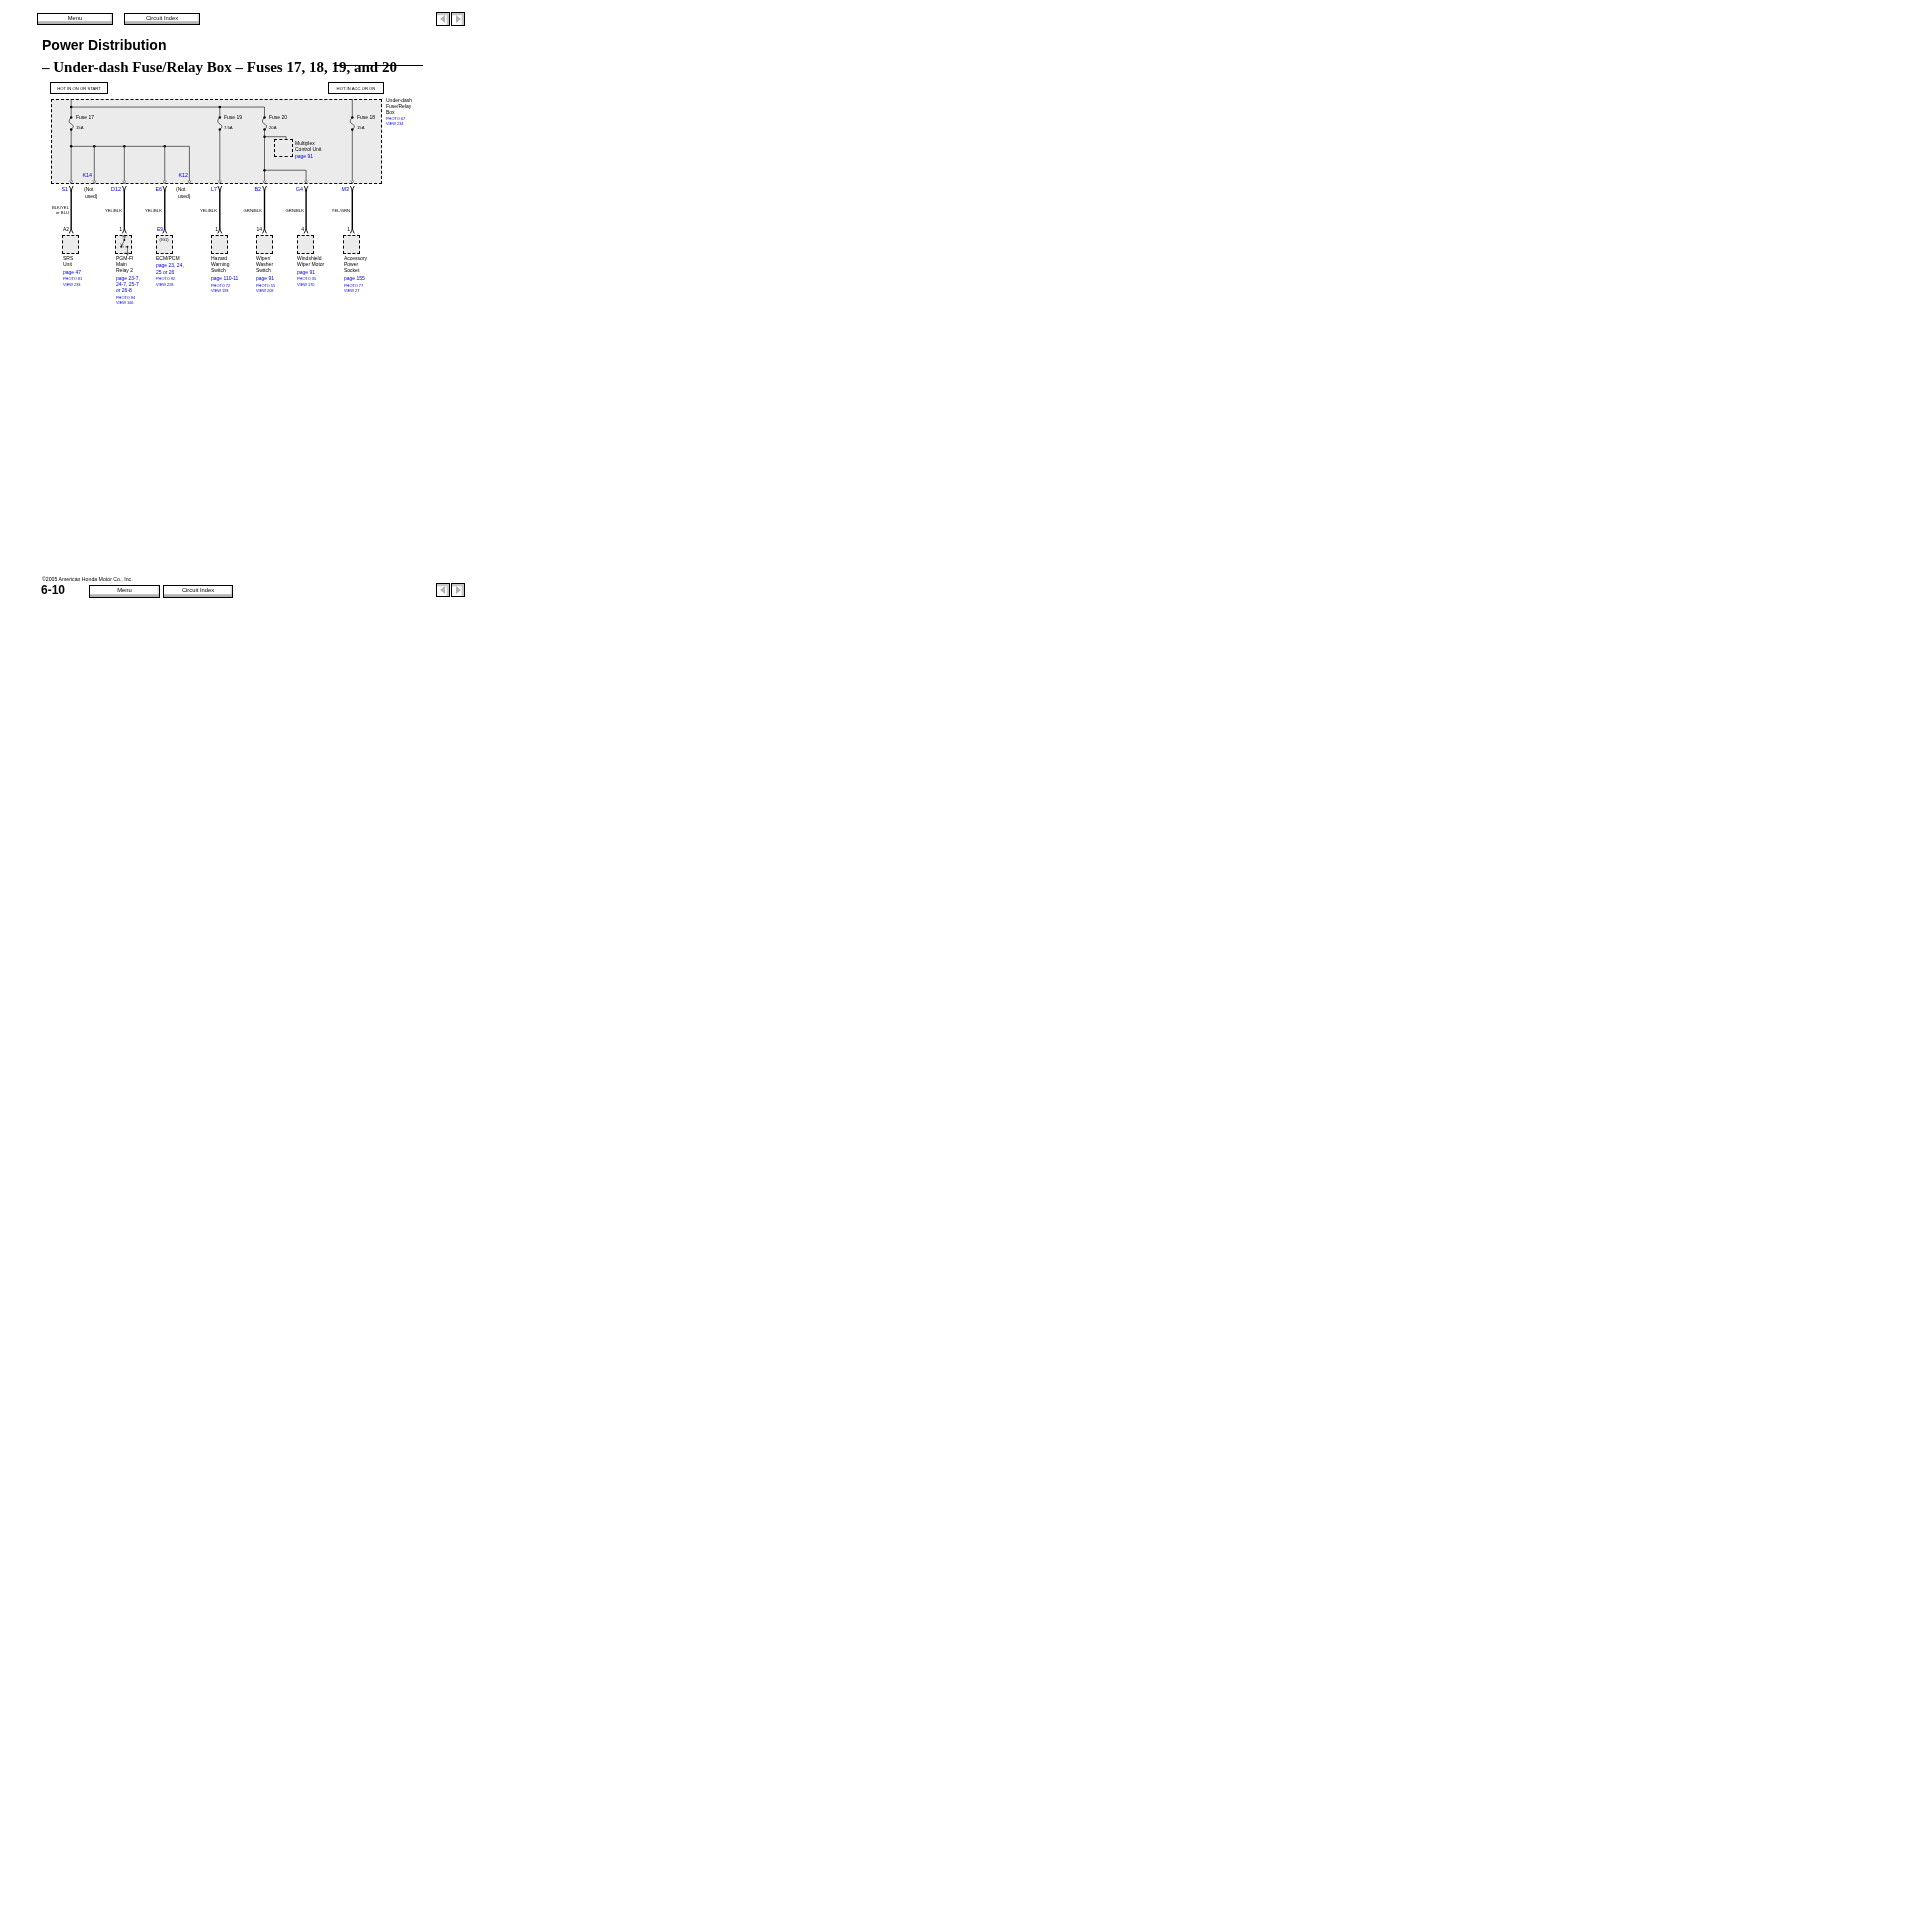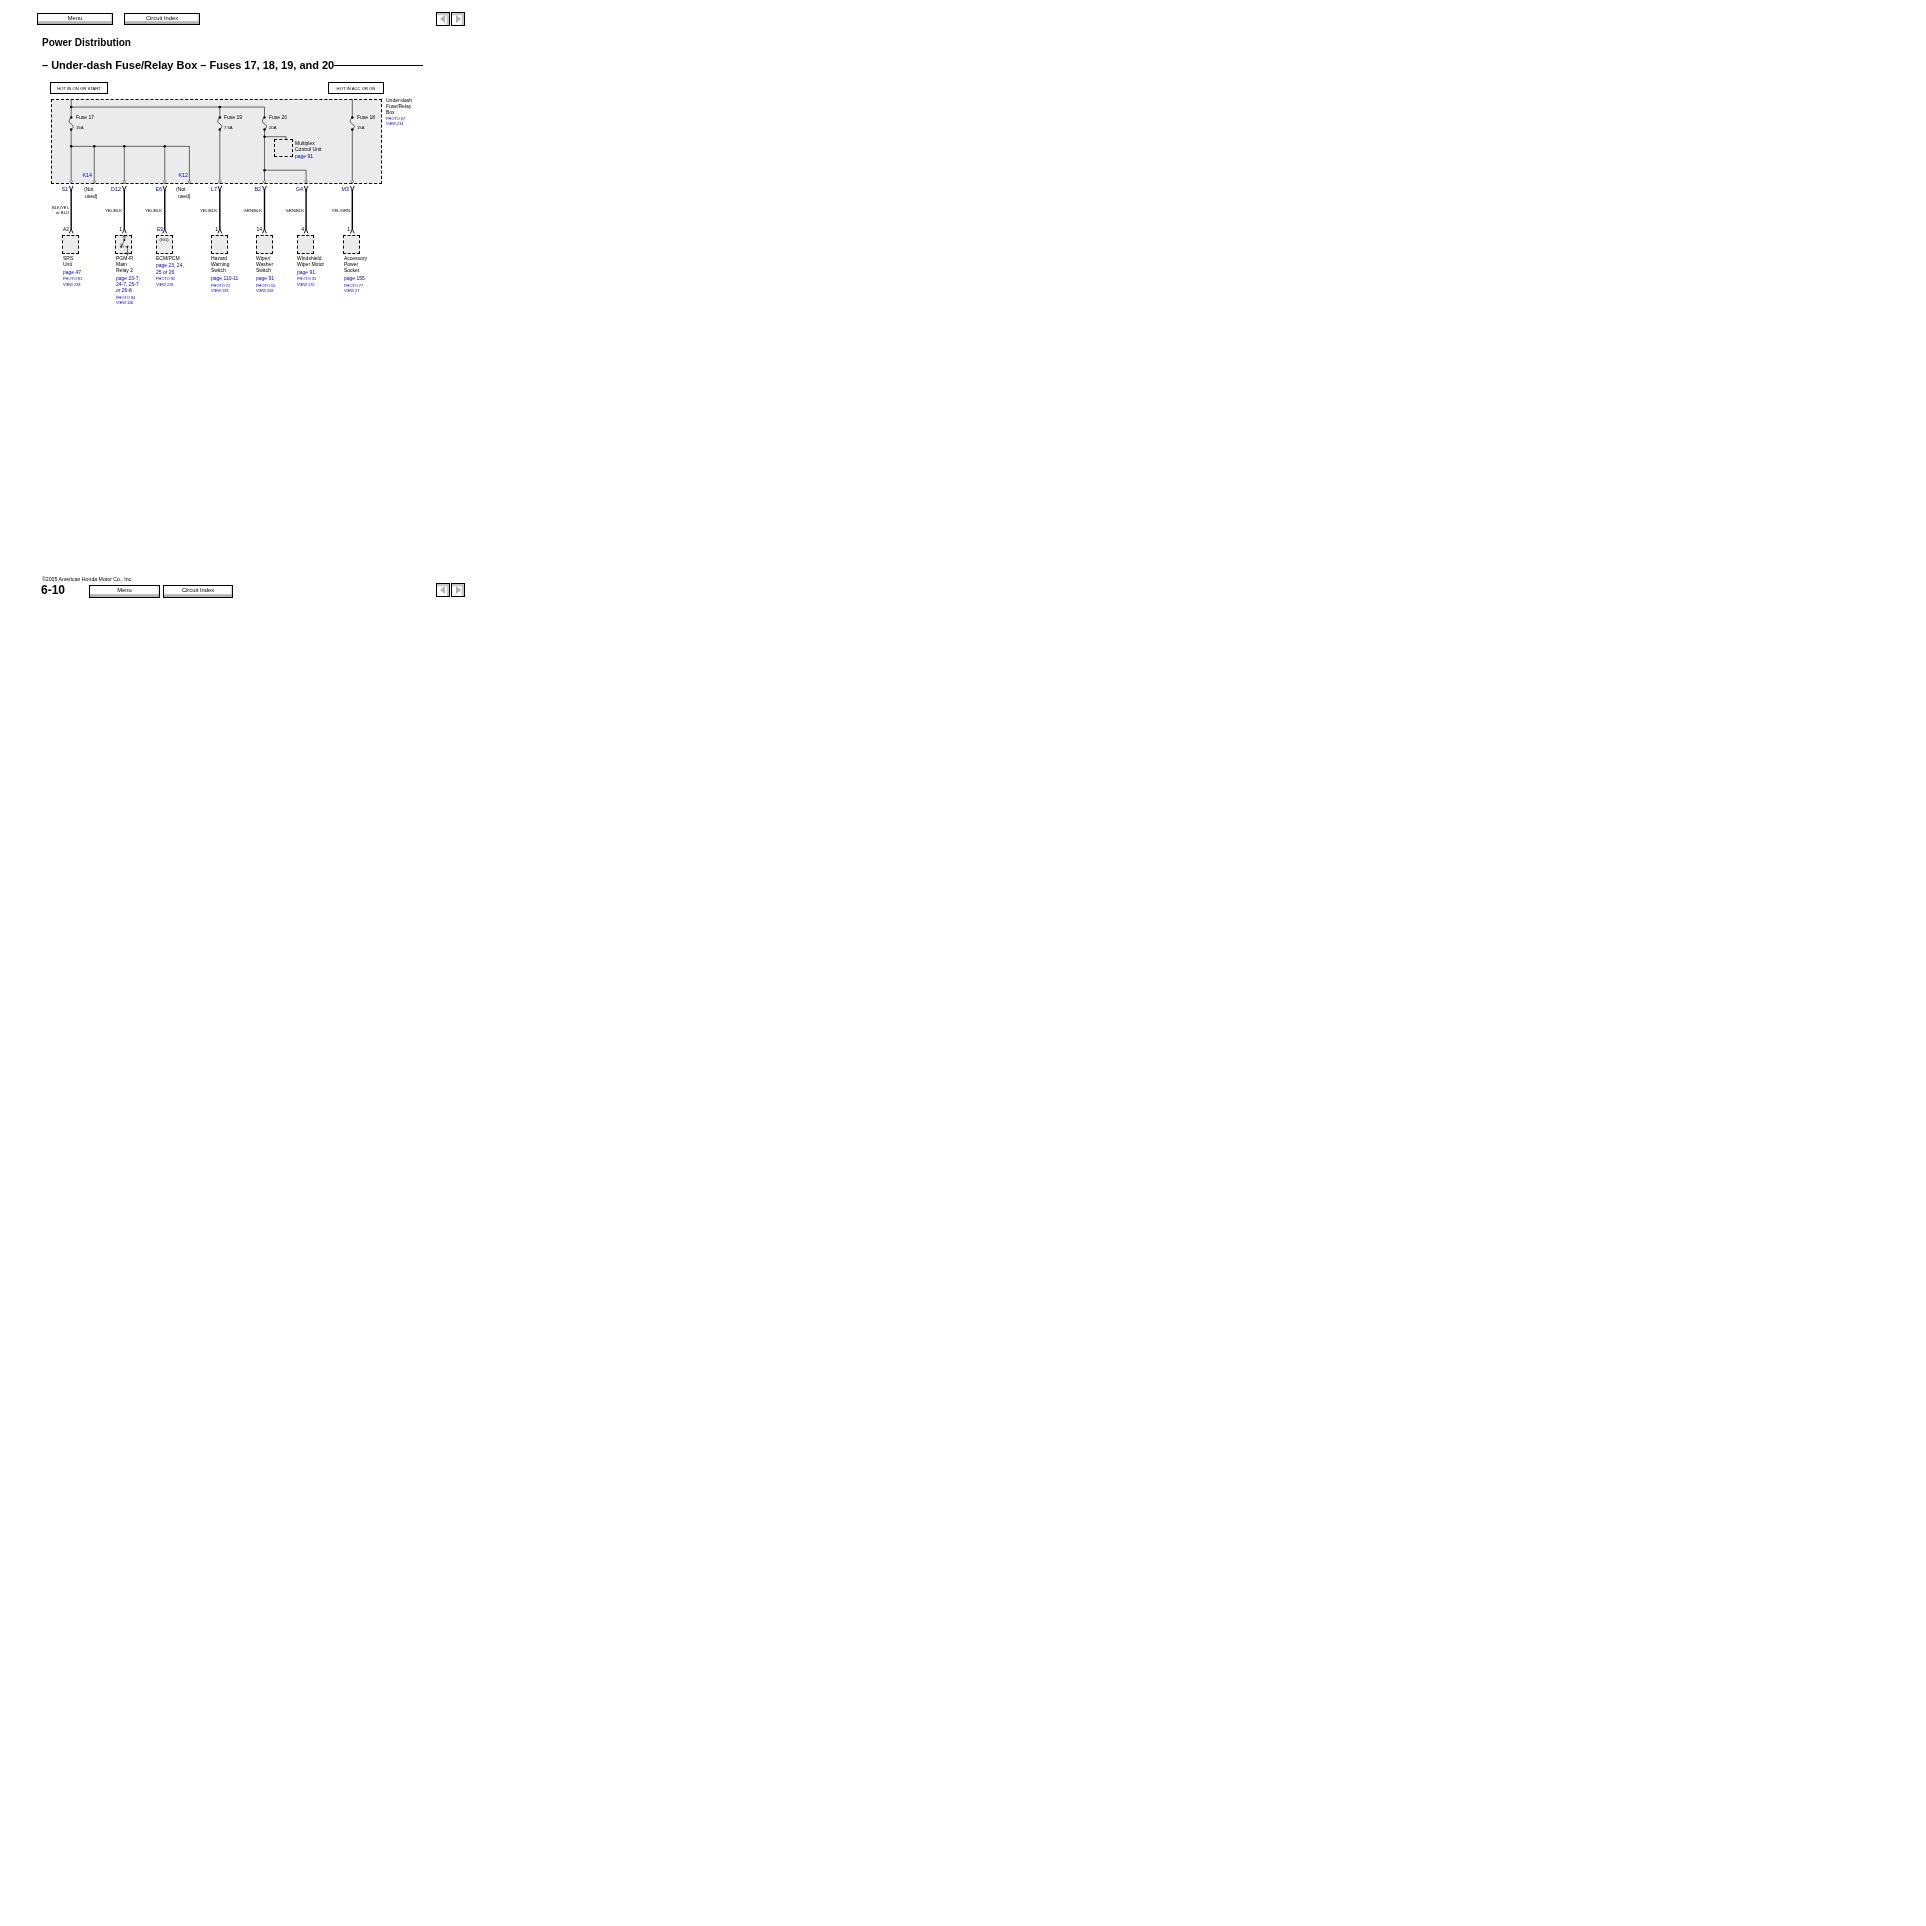--- a/index.html
+++ b/index.html
@@ -11,22 +11,22 @@
        display:flex;align-items:center;justify-content:center;
        font-size:5.8px;box-sizing:border-box;cursor:pointer;}
   .btn span{position:relative;top:-1.2px;}
   .arrow-btn{position:absolute;width:14.3px;height:14.3px;border:1.5px solid #000;background:#fff;
        box-shadow:inset -2.3px 2.3px 0 0 #c8c8c8;box-sizing:border-box;
        display:flex;align-items:center;justify-content:center;cursor:pointer;}
   .tri-left{width:0;height:0;border-top:4.2px solid transparent;border-bottom:4.2px solid transparent;
        border-right:5.8px solid #b2b2b2;margin-right:1.2px;}
   .tri-right{width:0;height:0;border-top:4.2px solid transparent;border-bottom:4.2px solid transparent;
        border-left:5.8px solid #b2b2b2;margin-left:1.2px;}
-  .title{position:absolute;left:42px;top:37px;font-size:10px;font-weight:bold;letter-spacing:0px;}
-  .subtitle{position:absolute;left:42px;top:59px;font-size:11px;font-weight:bold;}
+  .title{position:absolute;left:42px;top:37px;font-size:14px;font-weight:bold;letter-spacing:0px;}
+  .subtitle{position:absolute;left:42px;top:59px;font-size:15px;font-weight:bold;font-family:Liberation Serif, serif;}
   .rule{position:absolute;background:#000;}
   .hotbox{position:absolute;border:1.2px solid #000;background:#fff;box-sizing:border-box;
        display:flex;align-items:center;justify-content:center;font-size:4.2px;}
   .fusebox{position:absolute;left:51px;top:99px;width:331px;height:85px;
        border:1.5px dashed #000;background:#ebebeb;box-sizing:border-box;}
   .mpxbox{position:absolute;left:274px;top:139px;width:18.5px;height:17.7px;
        border:1.2px dashed #000;box-sizing:border-box;}
   .connbox{position:absolute;top:235px;width:17.3px;height:19px;border:1.2px dashed #000;
        background:#ebebeb;box-sizing:border-box;}
   .lbl{position:absolute;font-size:5px;line-height:6.2px;white-space:nowrap;}

